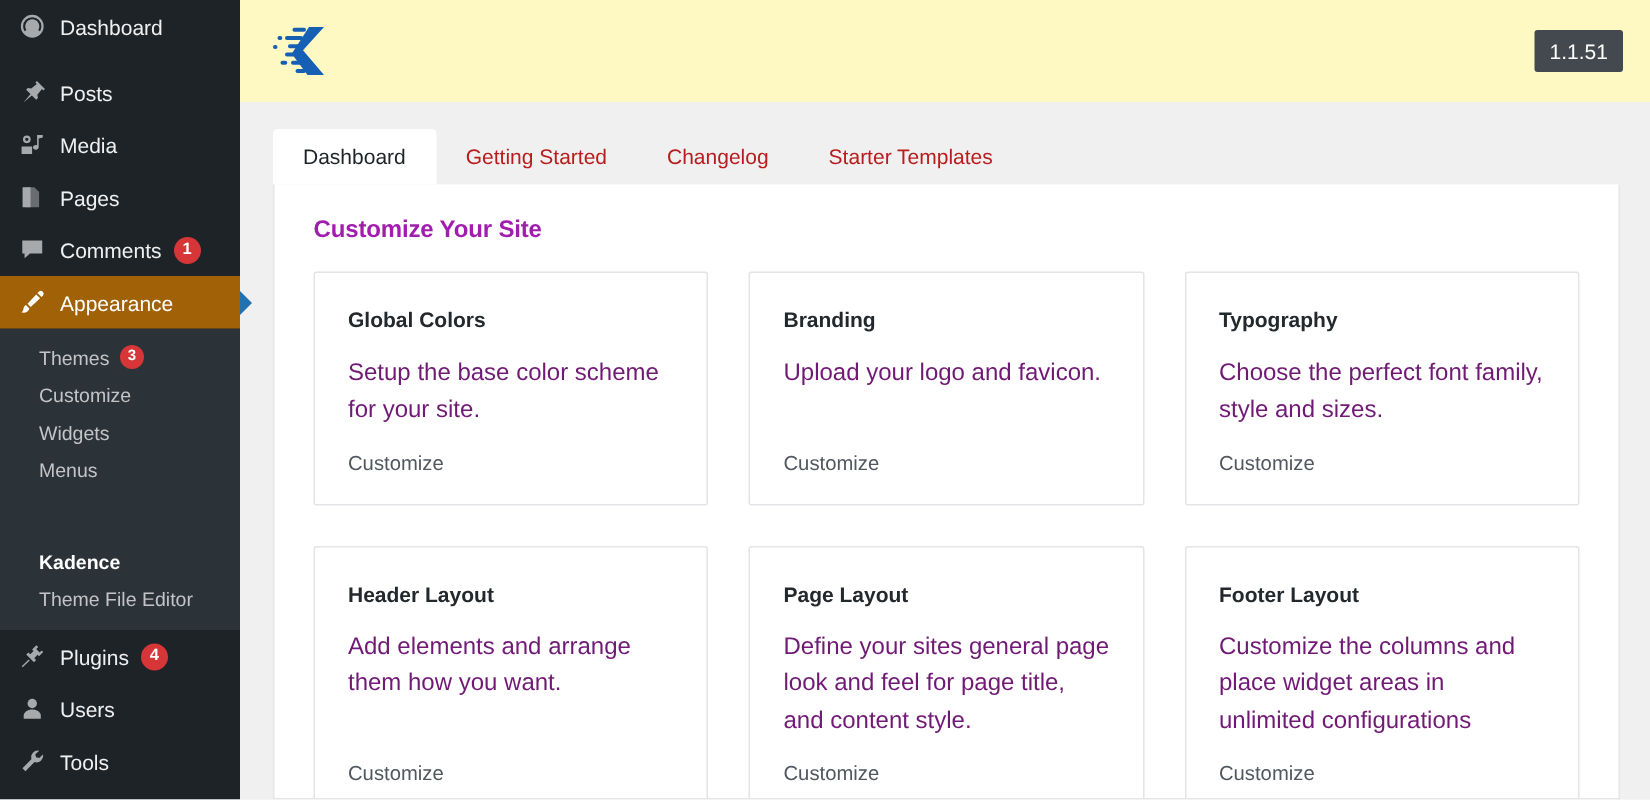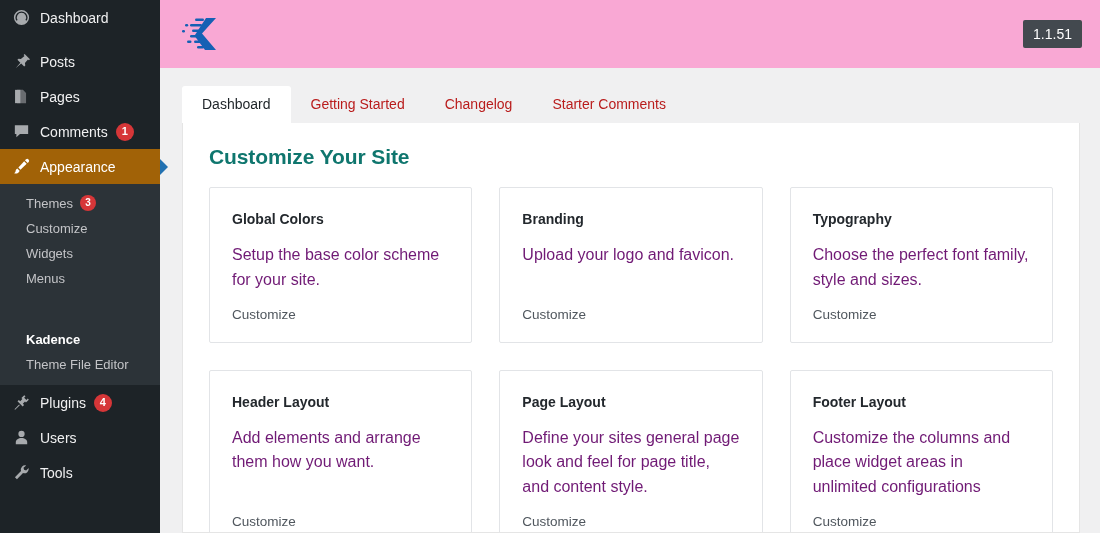--- a/index.html
+++ b/index.html
@@ -98,21 +98,21 @@
   .main {
     flex: 1 1 auto;
     min-width: 0;
     background: #f0f0f1;
     display: flex;
     flex-direction: column;
   }
 
   .top-header {
     height: 68px;
-    background: #f9a8d4;
+    background: #fef9c3;
     display: flex;
     align-items: center;
     justify-content: space-between;
     padding: 0 18px 0 22px;
     flex: 0 0 68px;
   }
 
   .logo { width: 46px; height: 40px; display: block; }
 
   .version-badge {
@@ -150,23 +150,23 @@
     background: #fff;
     margin: 0 20px 0 22px;
     border: 1px solid #e5e5e5;
     border-top: none;
     flex: 1 1 auto;
     padding: 22px 26px 0 26px;
     overflow: hidden;
   }
 
   .panel-title {
-    font-size: 21px;
+    font-size: 16px;
     font-weight: bold;
-    color: #0f766e;
+    color: #a21caf;
     margin-bottom: 18px;
     letter-spacing: -0.1px;
   }
 
   .card-grid {
     display: grid;
     grid-template-columns: repeat(3, 1fr);
     gap: 27px;
   }
 
@@ -217,20 +217,30 @@
 
     <div class="menu-item">
       <span class="icon-wrap">
         <svg width="19" height="19" viewBox="0 0 20 20" fill="#a7aaad">
           <path d="M13.3 2.1l-1.1 1.1 1 1-3.9 3.2-2.4-.4-1.2 1.2 3.1 3.1-5 5.9 5.9-5 3.1 3.1 1.2-1.2-.4-2.4 3.2-3.9 1 1 1.1-1.1-5.6-5.6z"></path>
         </svg>
       </span>
       <span class="mi-label">Posts</span>
     </div>
 
+    <div class="menu-item">
+      <span class="icon-wrap">
+        <svg width="19" height="19" viewBox="0 0 20 20" fill="#a7aaad">
+          <path d="M6.2 3.5a2.7 2.7 0 100 5.4 2.7 2.7 0 000-5.4zm0 1.5a1.2 1.2 0 110 2.4 1.2 1.2 0 010-2.4z"></path>
+          <path d="M2.5 11.2h7.4v5.3H2.5z"></path>
+          <path d="M13.4 3.2v7.1a2.3 2.3 0 00-.9-.2c-1.1 0-2 .7-2 1.7s.9 1.7 2 1.7 2-.8 2-1.7V5.6l2.9-.7V3.2z"></path>
+        </svg>
+      </span>
+      <span class="mi-label">Media</span>
+    </div>
 
     <div class="menu-item">
       <span class="icon-wrap">
         <svg width="19" height="19" viewBox="0 0 20 20" fill="#a7aaad">
           <path d="M5.2 3h6.3l3.3 3.3V17H5.2z" opacity="0.55"></path>
           <path d="M3.2 3h5.6v14H3.2z"></path>
         </svg>
       </span>
       <span class="mi-label">Pages</span>
     </div>
@@ -327,21 +337,21 @@
           <rect x="15" y="32" width="7" height="2.6" rx="1.3"></rect>
         </svg>
       </span>
       <span class="version-badge">1.1.51</span>
     </header>
 
     <div class="tabs">
       <div class="tab active">Dashboard</div>
       <div class="tab">Getting Started</div>
       <div class="tab">Changelog</div>
-      <div class="tab">Starter Comments</div>
+      <div class="tab">Starter Templates</div>
     </div>
 
     <section class="panel">
       <h2 class="panel-title">Customize Your Site</h2>
 
       <div class="card-grid">
 
         <div class="card">
           <div class="card-title">Global Colors</div>
           <div class="card-desc">Setup the base color scheme for your site.</div>

